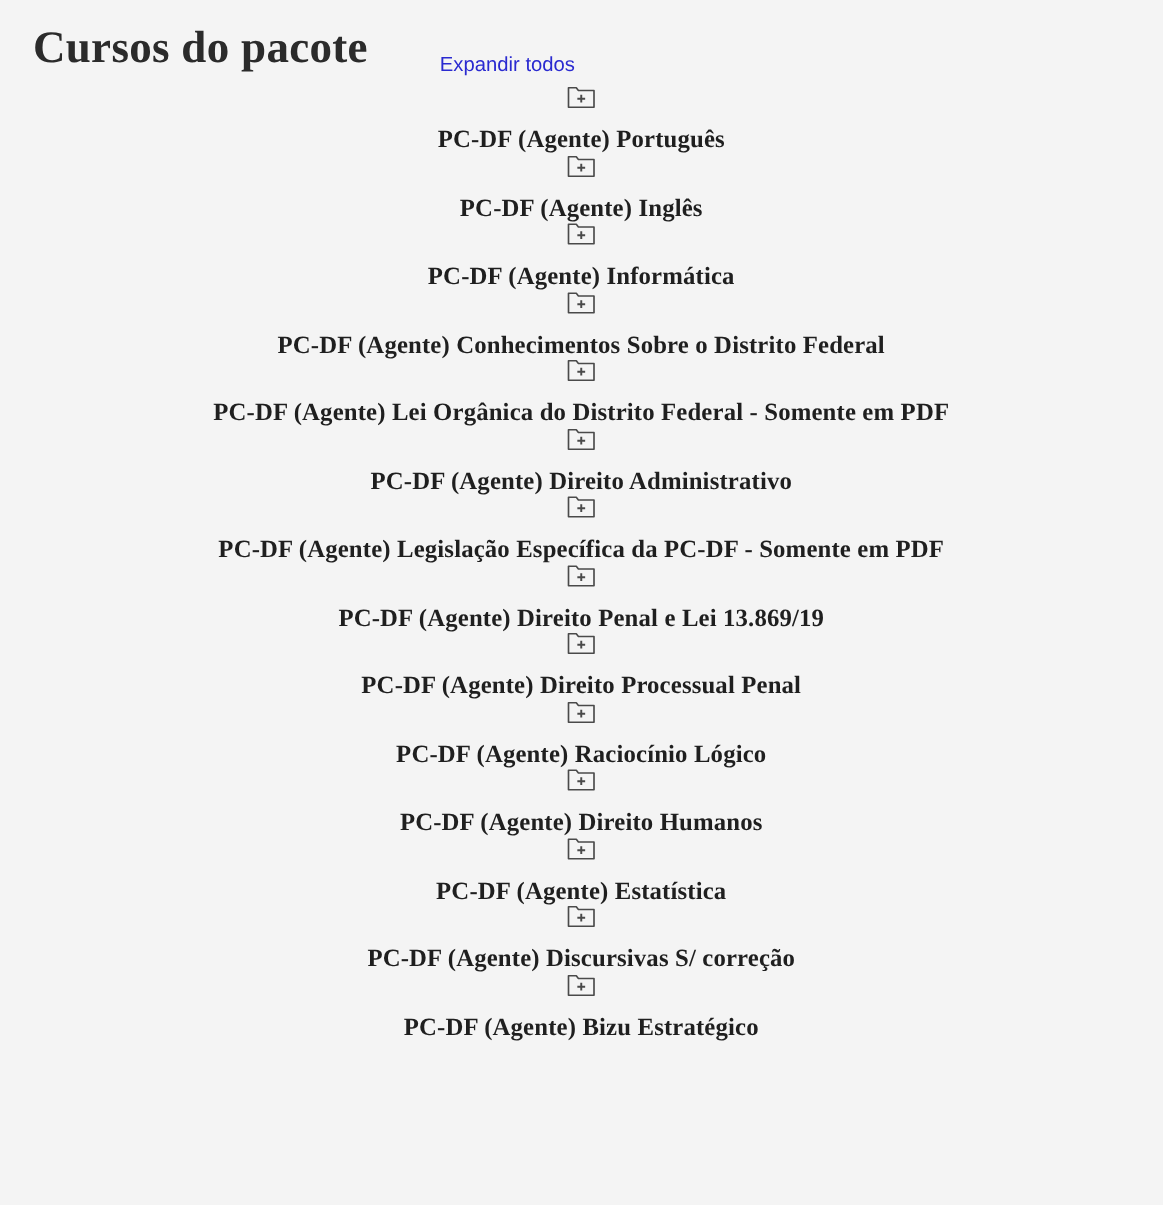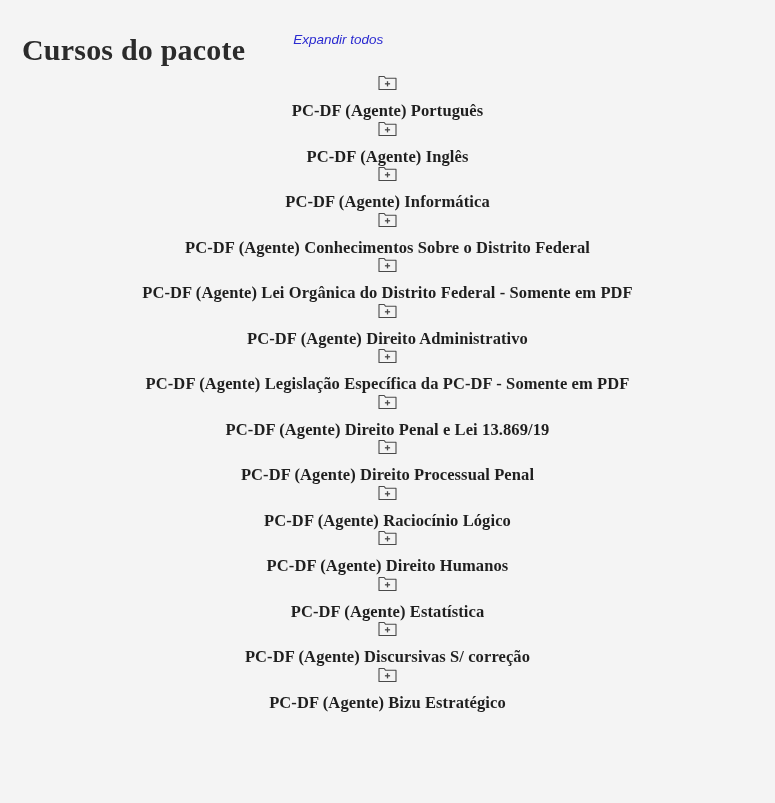--- a/index.html
+++ b/index.html
@@ -17,42 +17,41 @@
   }
   .page {
     position: relative;
     width: 775px;
     height: 803px;
     box-sizing: border-box;
     padding: 0 22px;
   }
   .header-row {
     display: flex;
-    align-items: flex-start;
+    align-items: flex-end;
     gap: 48px;
-    padding-top: 32px;
+    padding-top: 14px;
     padding-bottom: 6px;
   }
   .page-title {
     font-family: "Liberation Serif", serif;
     font-size: 30px;
     font-weight: 700;
     color: #2b2b2b;
     letter-spacing: 0.2px;
     margin: 0;
     line-height: 1.2;
   }
   .expand-link {
     font-family: "Liberation Sans", sans-serif;
     font-size: 13.5px;
     color: #2a2ad0;
     text-decoration: none;
     cursor: pointer;
     white-space: nowrap;
-    font-style: italic;
   }
   .course-list {
     list-style: none;
     margin: 0;
     padding: 0;
   }
   .course-item {
     display: flex;
     align-items: center;
     gap: 10px;

